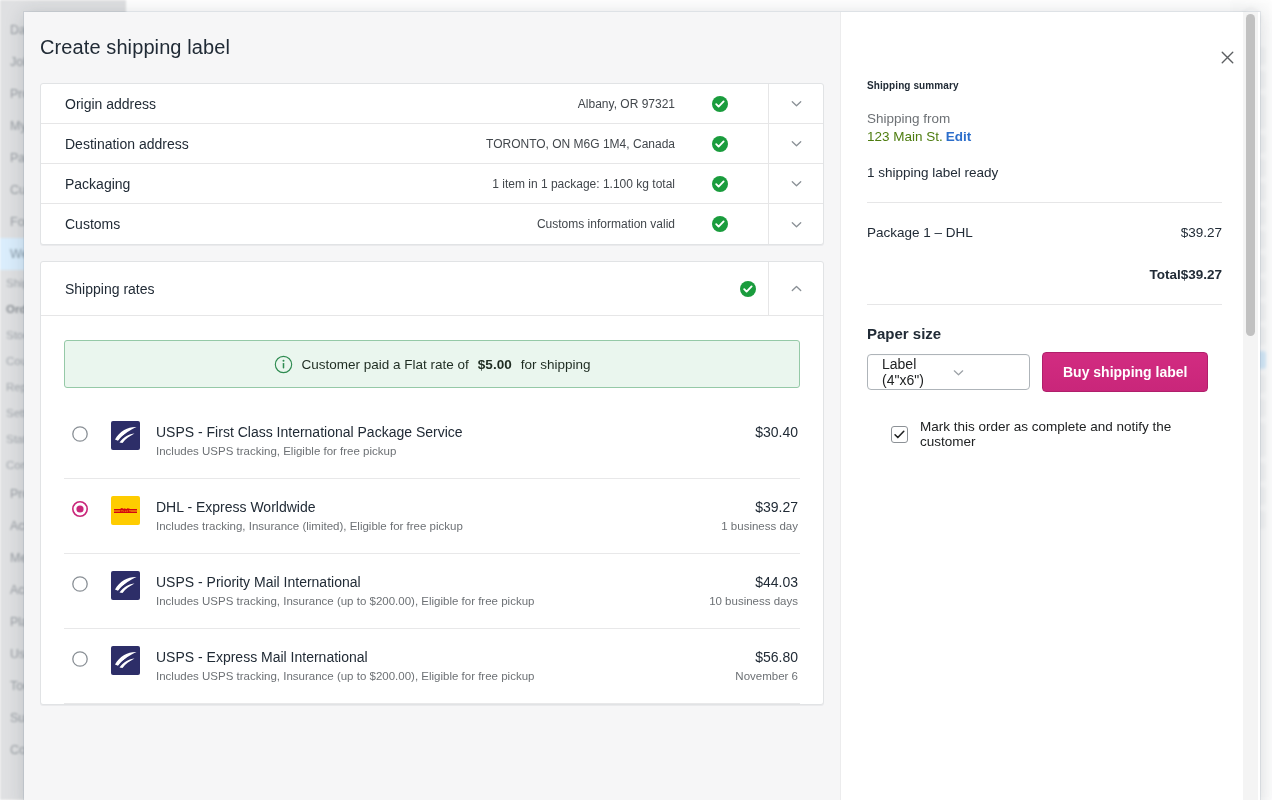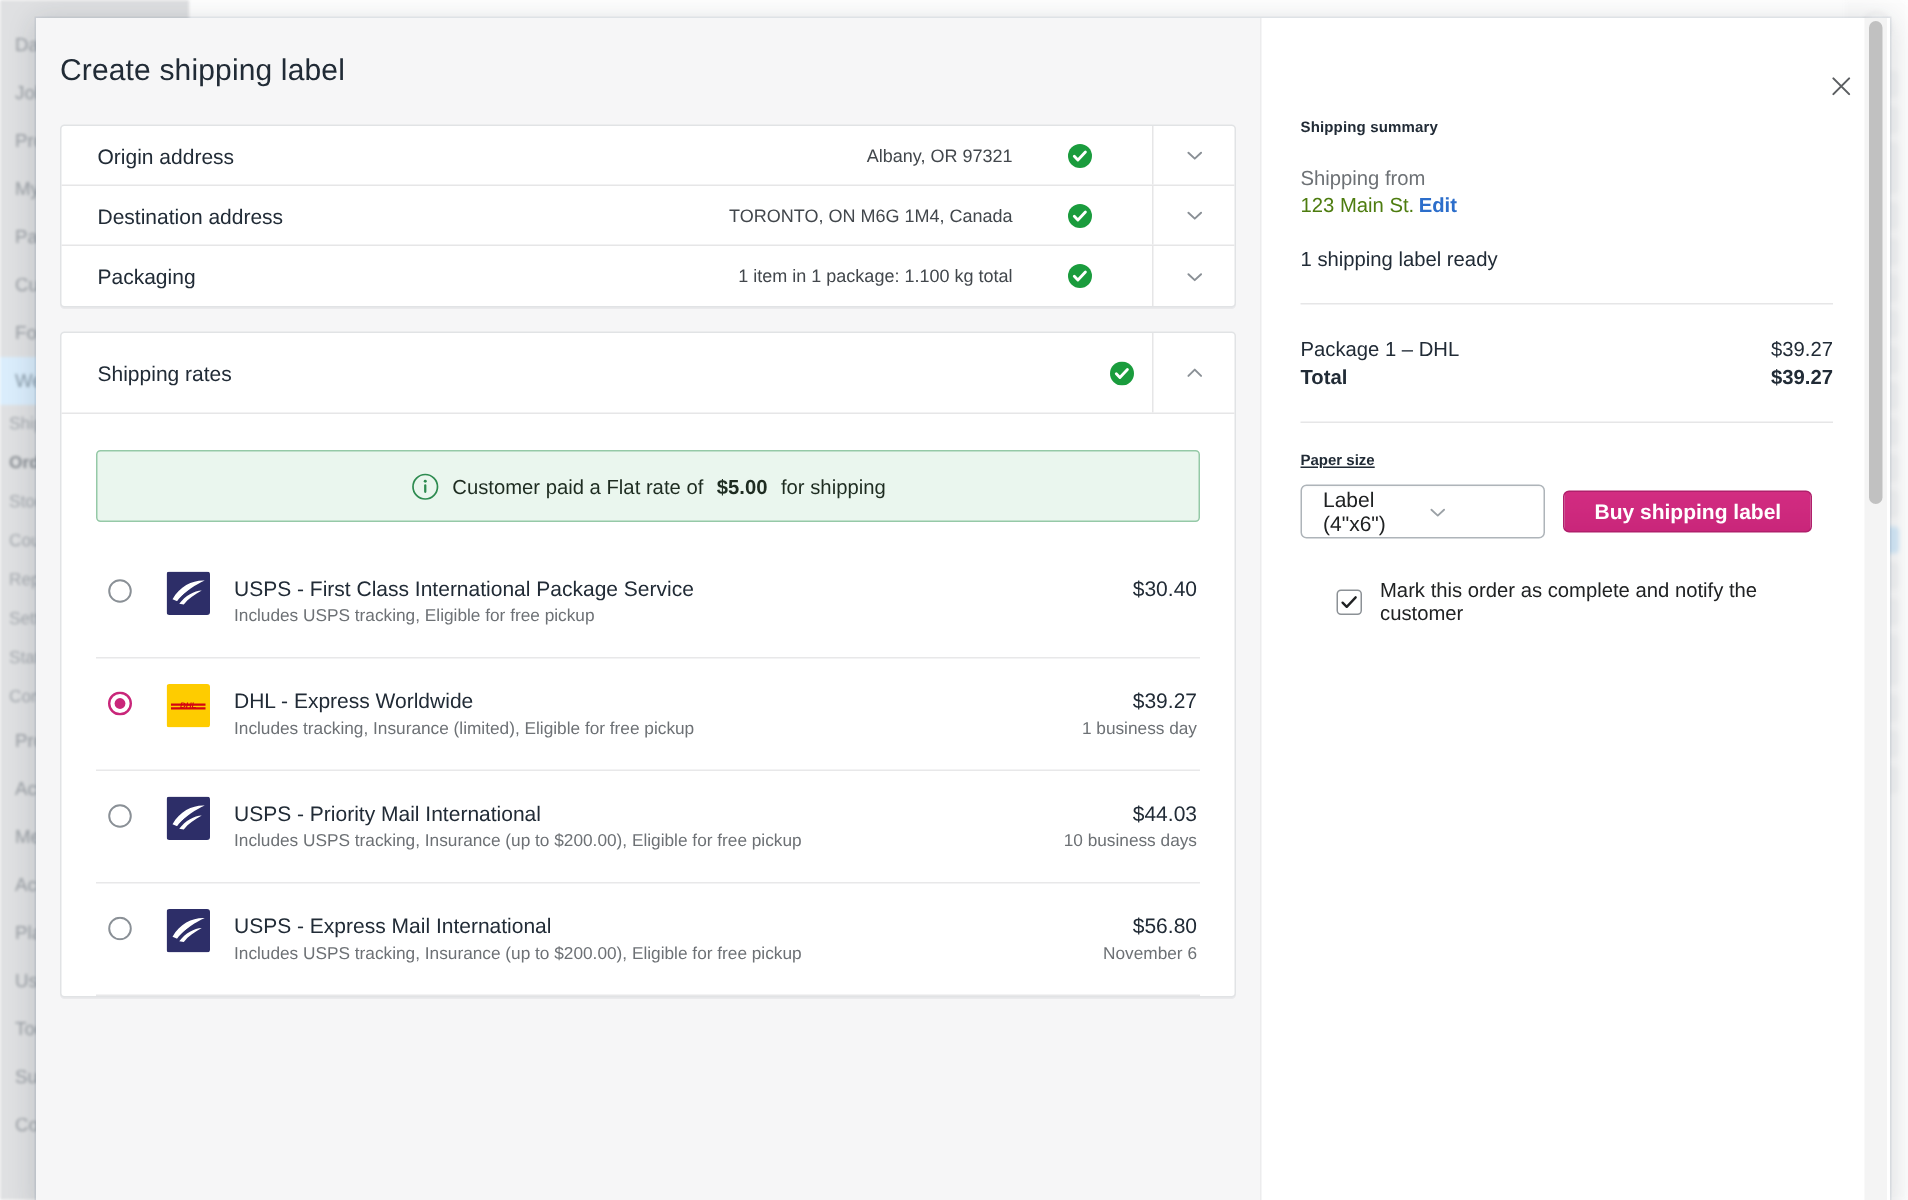--- a/index.html
+++ b/index.html
@@ -156,35 +156,35 @@
   #summary h2 { font-size: 10px; color: #212b36; font-weight: bold; letter-spacing: .1px; }
   .sum-from { margin-top: 19px; font-size: 13.5px; color: #6d7175; line-height: 18px; }
   .sum-from .addr { color: #4d7c0f; }
   .sum-edit { color: #2c6ecb; font-weight: bold; cursor: pointer; margin-left: 3px; }
   .sum-ready { margin-top: 19px; font-size: 13.5px; color: #212b36; }
   .sum-rule { height: 1px; background: #e6e6e7; margin: 22px 0 0 0; }
   .sum-line {
     display: flex; justify-content: space-between;
     font-size: 13.5px; color: #212b36; margin-top: 22px;
   }
-  .sum-line.total { font-weight: bold; margin-top: 4px; }
+  .sum-line.total { font-weight: bold; margin-top: 27px; justify-content: flex-end; }
   .sum-rule2 { height: 1px; background: #e6e6e7; margin: 22px 0 0 0; }
 
-  .paper-label { font-size: 10px; font-weight: bold; color: #212b36; margin-top: 20px; text-decoration: underline; }
+  .paper-label { font-size: 15px; font-weight: bold; color: #212b36; margin-top: 20px; }
   .buy-row { display: flex; align-items: center; gap: 12px; margin-top: 10px; }
   .select {
     width: 163px; height: 36px;
     border: 1px solid #aeb4b9; border-radius: 4px; background: #fff;
     display: flex; align-items: center; padding: 0 10px 0 14px;
     font-size: 14px; color: #202223; cursor: pointer;
     box-shadow: inset 0 1px 0 rgba(0,0,0,.02);
   }
   .select span { flex: 1; }
   .buy-btn {
-    height: 28px; padding: 0 20px;
+    height: 40px; padding: 0 20px;
     background: #d42a7f;
     background: linear-gradient(180deg,#d22c81 0%, #c9267a 100%);
     border: 1px solid #b01f6b; border-radius: 4px;
     color: #fff; font-size: 14px; font-weight: bold; cursor: pointer;
     display: flex; align-items: center;
   }
   .check-row { display: flex; align-items: center; gap: 12px; margin-top: 27px; padding-left: 24px; }
   .cb {
     width: 17px; height: 17px; border: 1px solid #8c9196; border-radius: 3px;
     background: #fff; display: flex; align-items: center; justify-content: center;
@@ -299,20 +299,33 @@
             <div class="acc-check"><svg width="16" height="16" viewBox="0 0 16 16">
                 <circle cx="8" cy="8" r="8" fill="#1a9c3d"></circle>
                 <path d="M4.2 8.2l2.4 2.4 5-5.2" stroke="#fff" stroke-width="1.9" fill="none" stroke-linecap="round" stroke-linejoin="round"></path>
               </svg></div>
             <div class="acc-caret">
               <svg width="15" height="15" viewBox="0 0 16 16">
                 <path d="M3.5 6.2L8 10.4l4.5-4.2" stroke="#8a9096" stroke-width="1.4" fill="none" stroke-linecap="round" stroke-linejoin="round"></path>
               </svg>
             </div>
           </div>
+          <div class="acc-row">
+            <div class="acc-label">Customs</div>
+            <div class="acc-value">Customs information valid</div>
+            <div class="acc-check"><svg width="16" height="16" viewBox="0 0 16 16">
+                <circle cx="8" cy="8" r="8" fill="#1a9c3d"></circle>
+                <path d="M4.2 8.2l2.4 2.4 5-5.2" stroke="#fff" stroke-width="1.9" fill="none" stroke-linecap="round" stroke-linejoin="round"></path>
+              </svg></div>
+            <div class="acc-caret">
+              <svg width="15" height="15" viewBox="0 0 16 16">
+                <path d="M3.5 6.2L8 10.4l4.5-4.2" stroke="#8a9096" stroke-width="1.4" fill="none" stroke-linecap="round" stroke-linejoin="round"></path>
+              </svg>
+            </div>
+          </div>
         </div>
 
       <div class="card">
         <div class="rates-head">
           <div class="acc-label">Shipping rates</div>
           <div class="acc-check">
             <svg width="16" height="16" viewBox="0 0 16 16">
                 <circle cx="8" cy="8" r="8" fill="#1a9c3d"></circle>
                 <path d="M4.2 8.2l2.4 2.4 5-5.2" stroke="#fff" stroke-width="1.9" fill="none" stroke-linecap="round" stroke-linejoin="round"></path>
               </svg>

